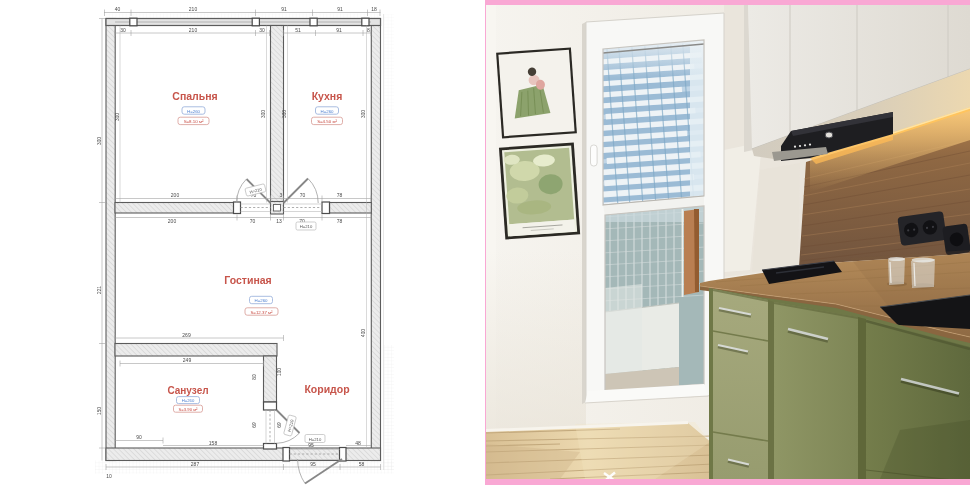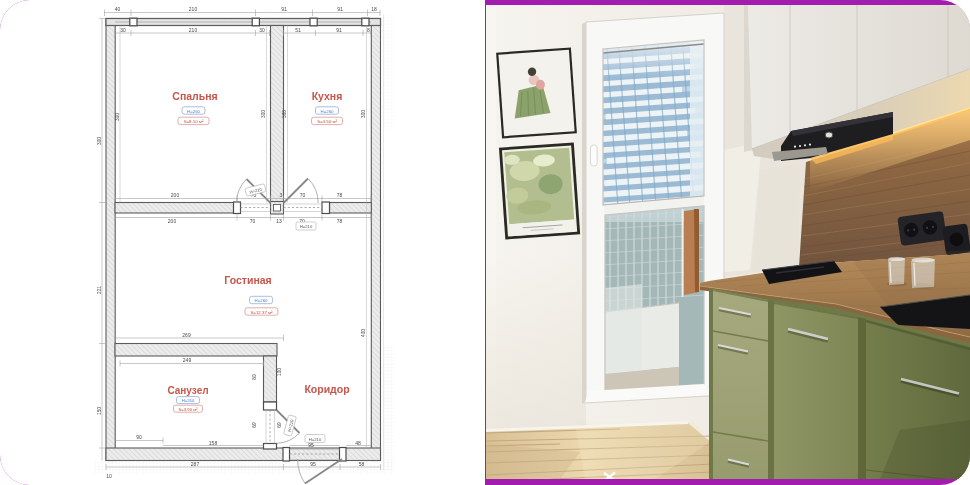--- a/index.html
+++ b/index.html
@@ -1,16 +1,16 @@
 <!DOCTYPE html>
 <html><head>
 <meta charset="utf-8">
 <style>
 html,body{margin:0;padding:0;background:#fff;}
-#page{position:relative;width:970px;height:485px;background:#a21caf;overflow:hidden;font-family:"Liberation Sans",sans-serif;border-radius:30px;}
+#page{position:relative;width:970px;height:485px;background:#f9a8d4;overflow:hidden;font-family:"Liberation Sans",sans-serif;}
 svg{position:absolute;display:block;}
 .dim{font:5px "Liberation Sans",sans-serif;fill:#4a4a4a;}
 .dimv{font:4.8px "Liberation Sans",sans-serif;fill:#4a4a4a;}
 .room{font:bold 10.5px "Liberation Sans",sans-serif;fill:#c7554b;}
 .bx{font:4.4px "Liberation Sans",sans-serif;}
 .bxs{font:4.2px "Liberation Sans",sans-serif;}
 </style>
 </head>
 <body>
 <div id="page">

